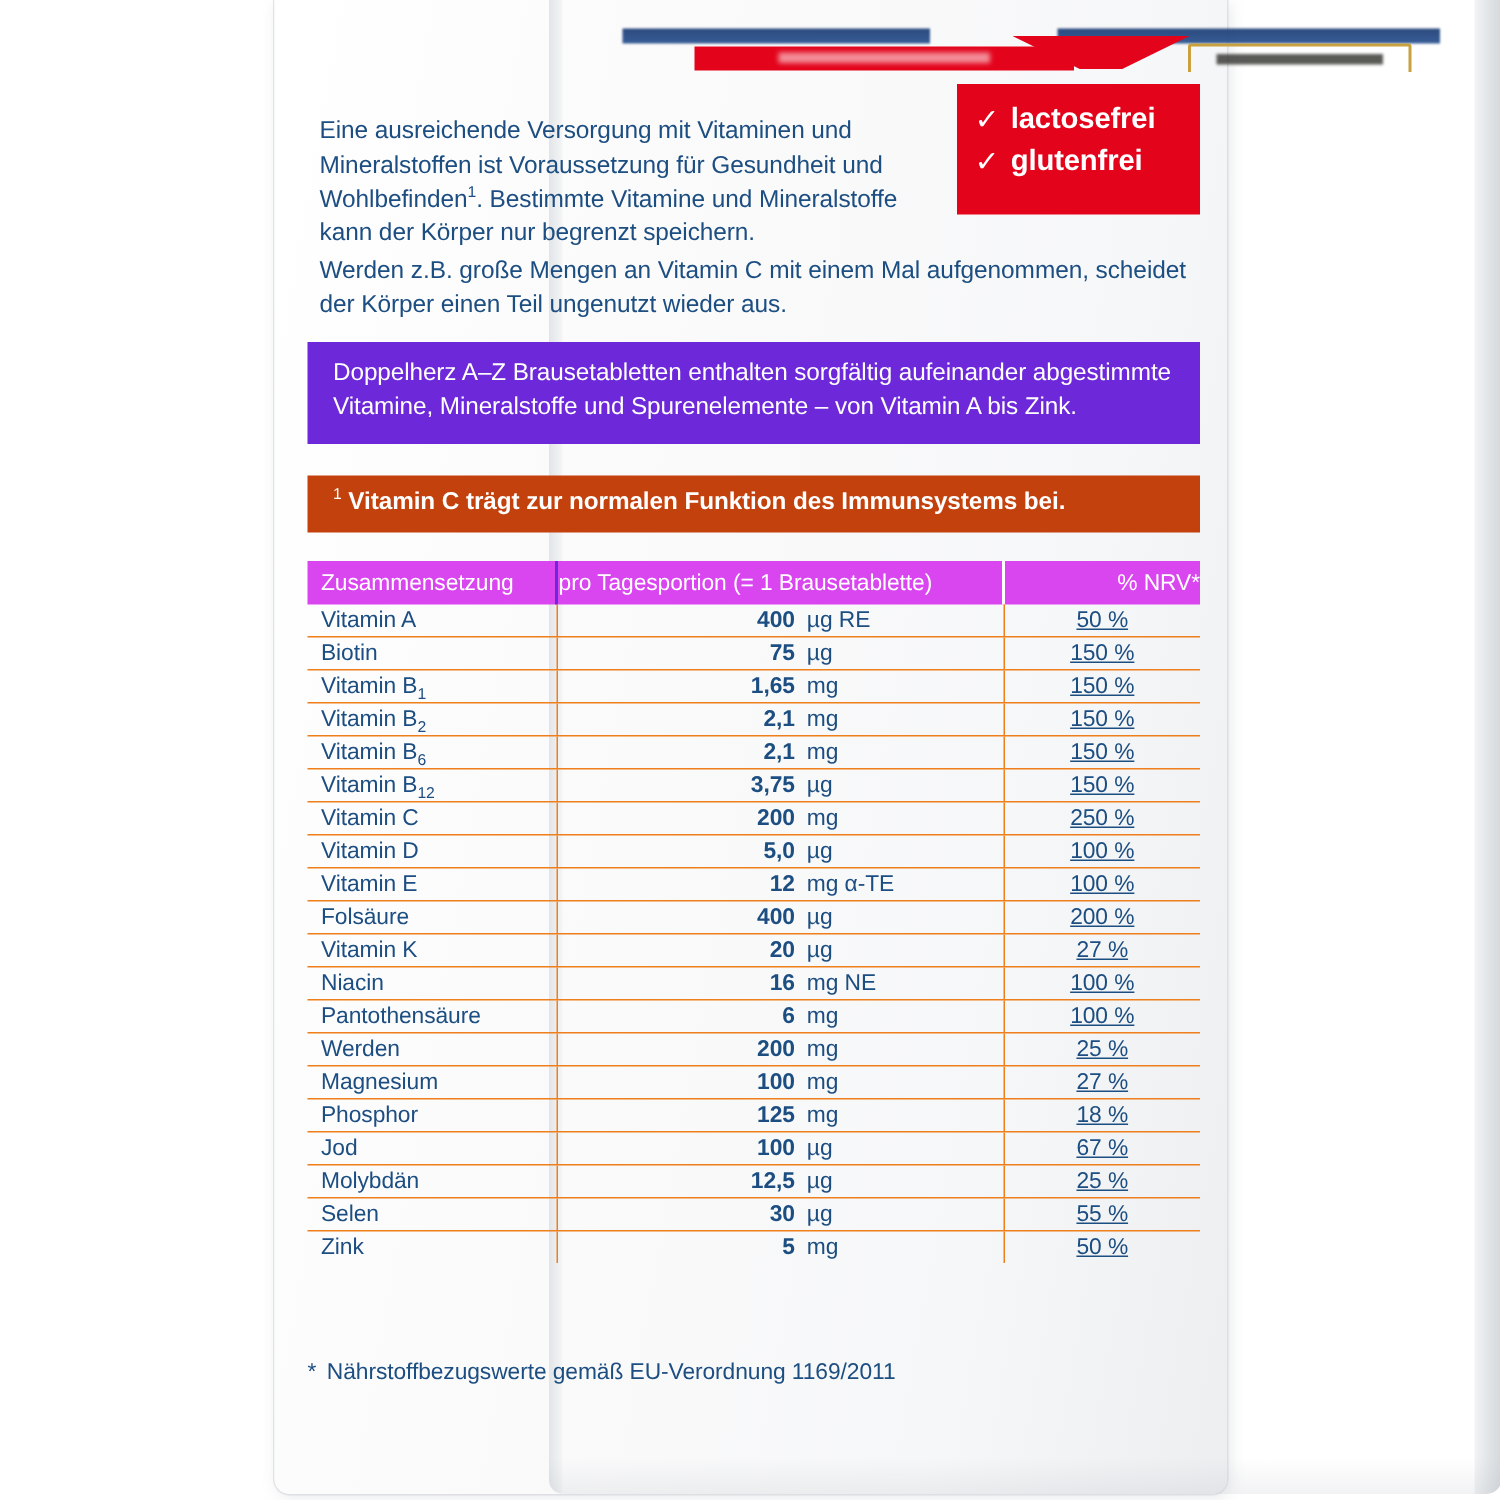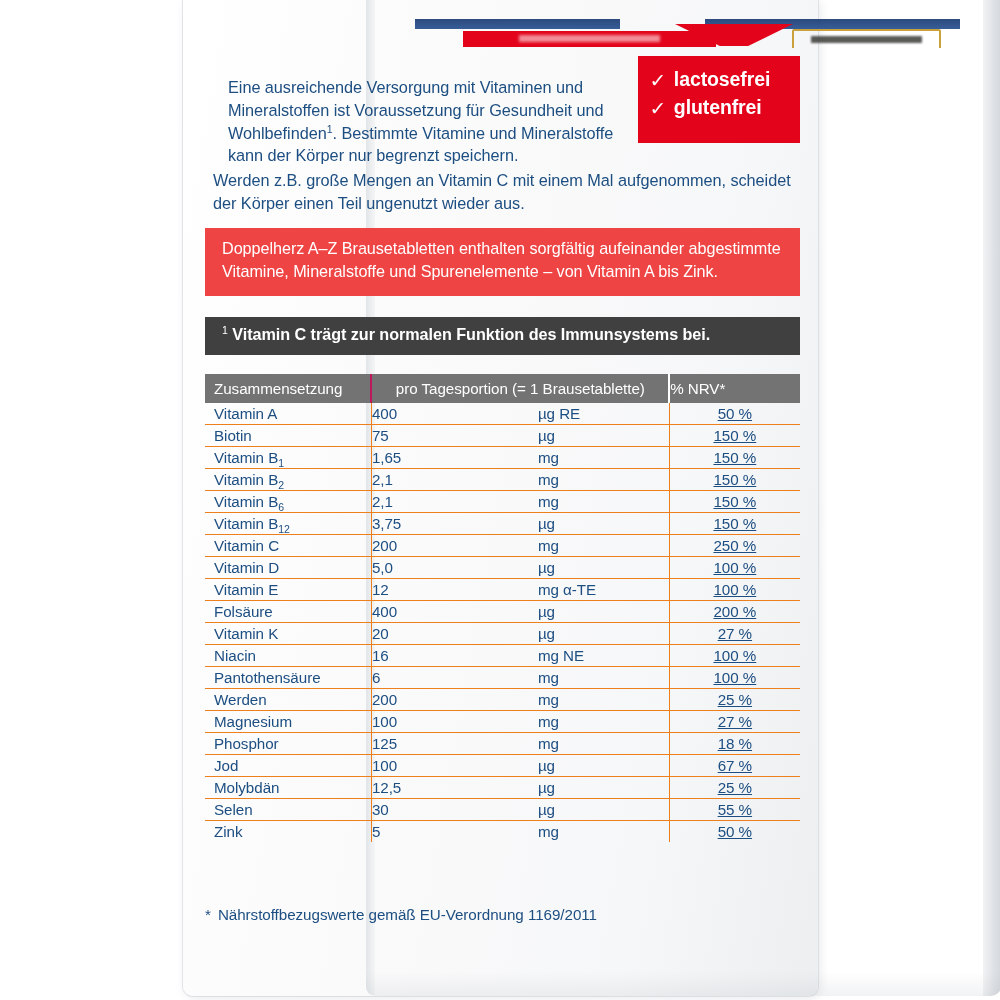--- a/index.html
+++ b/index.html
@@ -157,46 +157,46 @@
   }
 
   
   .para {
     position: absolute;
     color: #1d4e82;
     font-size: 16.3px;
     line-height: 22.8px;
     letter-spacing: -.05px;
   }
-  #para-1 { left: 228px; top: 76px;  width: 420px; }
+  #para-1 { left: 213px; top: 76px;  width: 420px; }
   #para-2 { left: 213px; top: 169px; width: 580px; }
   sup { font-size: 10.5px; vertical-align: super; line-height: 0; }
 
   
   #box-composition {
     position: absolute;
     left: 205px;
     top: 228px;
     width: 595px;
     height: 68px;
-    background: #ef4444;
+    background: #6d28d9;
     box-sizing: border-box;
     padding: 9px 16px 0 17px;
     color: #ffffff;
     font-size: 16.2px;
     line-height: 22.6px;
     letter-spacing: -.05px;
   }
   #box-footnote {
     position: absolute;
     left: 205px;
     top: 317px;
     width: 595px;
     height: 38px;
-    background: #404040;
+    background: #c2410c;
     box-sizing: border-box;
     padding: 8px 16px 3px 17px;
     color: #ffffff;
     font-size: 16.2px;
     font-weight: bold;
     letter-spacing: -.05px;
   }
   #box-footnote sup { font-weight: normal; font-size: 10.5px; }
 
   
@@ -210,29 +210,29 @@
     font-size: 15.2px;
     letter-spacing: -.05px;
   }
   #nutrition-table th,
   #nutrition-table td {
     padding: 0;
     height: 21px;
     vertical-align: middle;
   }
   #nutrition-table thead th {
-    background: #737373;
+    background: #d946ef;
     color: #ffffff;
     font-weight: normal;
     font-size: 15.2px;
     height: 29px;
   }
   .th-name  { text-align: left;  padding-left: 9px !important; width: 158px; }
-  .th-dose  { text-align: center; width: 302px; border-left: 2px solid #be185d; }
-  .th-nrv   { text-align: left; width: 135px; border-left: 2px solid #ffffff; }
+  .th-dose  { text-align: left; width: 302px; border-left: 2px solid #6d28d9; }
+  .th-nrv   { text-align: right; width: 135px; border-left: 2px solid #ffffff; }
 
   #nutrition-table tbody td { border-bottom: 1.4px solid #ef7f1a; }
   #nutrition-table tbody tr:last-child td { border-bottom: none; }
   .td-name {
     text-align: left;
     padding-left: 9px !important;
   }
   .td-dose {
     border-left: 1.4px solid #ef7f1a;
     position: relative;
@@ -242,22 +242,23 @@
     text-align: center;
     text-decoration: underline;
   }
   
   .dose-wrap {
     display: flex;
     width: 100%;
   }
   .dose-num {
     width: 158px;
-    text-align: left;
+    text-align: right;
     padding-right: 0;
+    font-weight: bold;
   }
   .dose-unit {
     flex: 1;
     text-align: left;
     padding-left: 8px;
   }
   sub { font-size: 10.5px; vertical-align: sub; line-height: 0; }
 
   #table-footnote {
     position: absolute;

